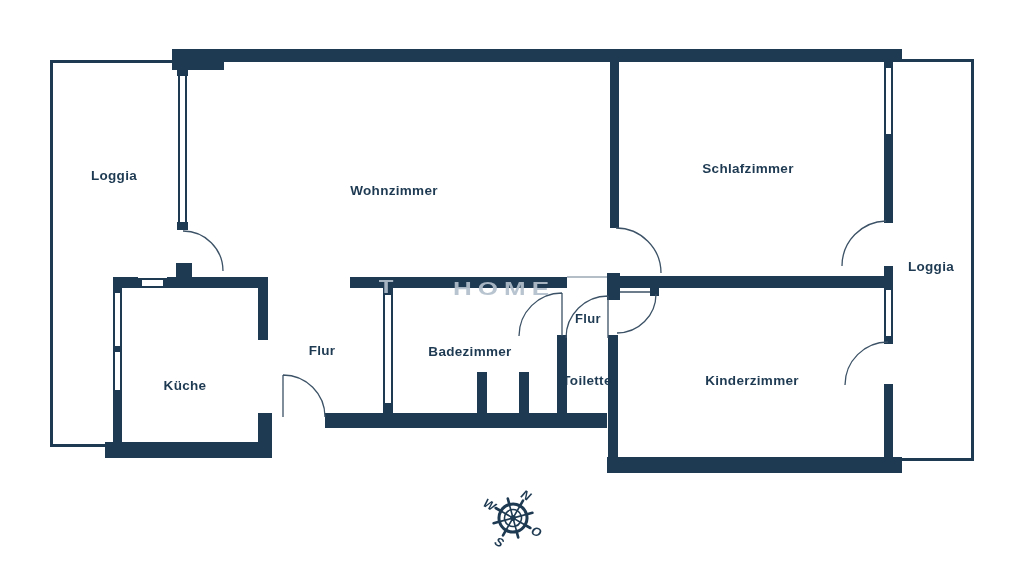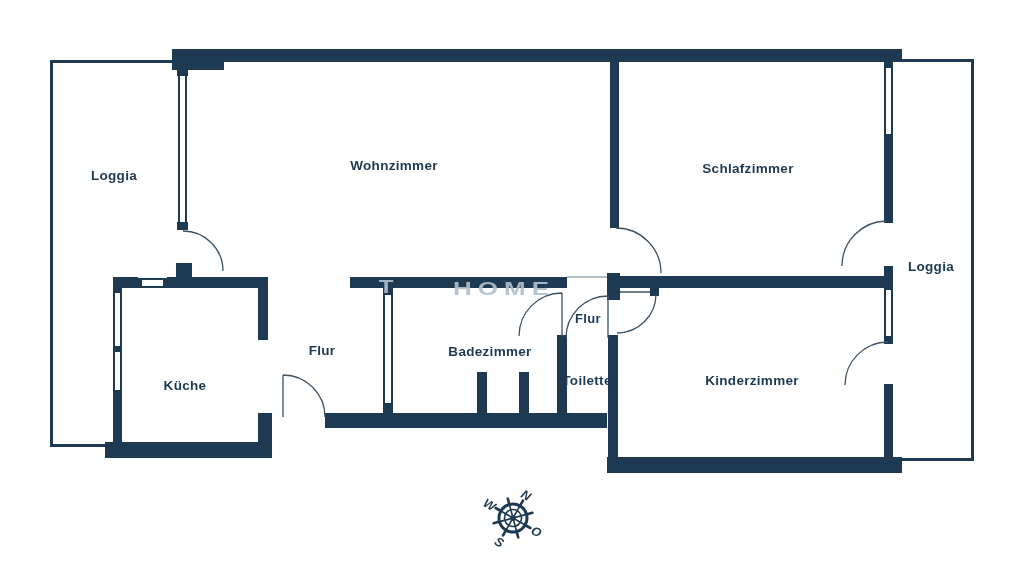--- a/index.html
+++ b/index.html
@@ -103,26 +103,26 @@
       <g fill="#1e3a52" stroke="none" font-family="Liberation Sans, sans-serif" font-size="12.5" font-weight="bold" font-style="italic" text-anchor="middle">
         <text x="0" y="-22">N</text>
         <text x="27" y="4.5">O</text>
         <text x="0" y="32">S</text>
         <text x="-27" y="4.5">W</text>
       </g>
     </g>
   </svg>
 
   <div class="room-label" style="left:114px;top:175px;">Loggia</div>
-  <div class="room-label" style="left:394px;top:165px;">Wohnzimmer</div>
+  <div class="room-label" style="left:394px;top:190px;">Wohnzimmer</div>
   <div class="room-label" style="left:748px;top:168px;">Schlafzimmer</div>
   <div class="room-label" style="left:931px;top:266px;">Loggia</div>
   <div class="room-label" style="left:185px;top:385px;">Küche</div>
   <div class="room-label" style="left:322px;top:350px;">Flur</div>
-  <div class="room-label" style="left:470px;top:351px;margin-left:20px;">Badezimmer</div>
+  <div class="room-label" style="left:470px;top:351px;">Badezimmer</div>
   <div class="room-label small" style="left:588px;top:318px;">Flur</div>
   <div class="room-label" style="left:587px;top:380px;">Toilette</div>
   <div class="room-label" style="left:752px;top:380px;">Kinderzimmer</div>
 
   <div class="watermark" id="wm-mark">T</div>
   <div class="watermark" id="wm-text">HOME</div>
 
 </div>
 
 </body></html>

